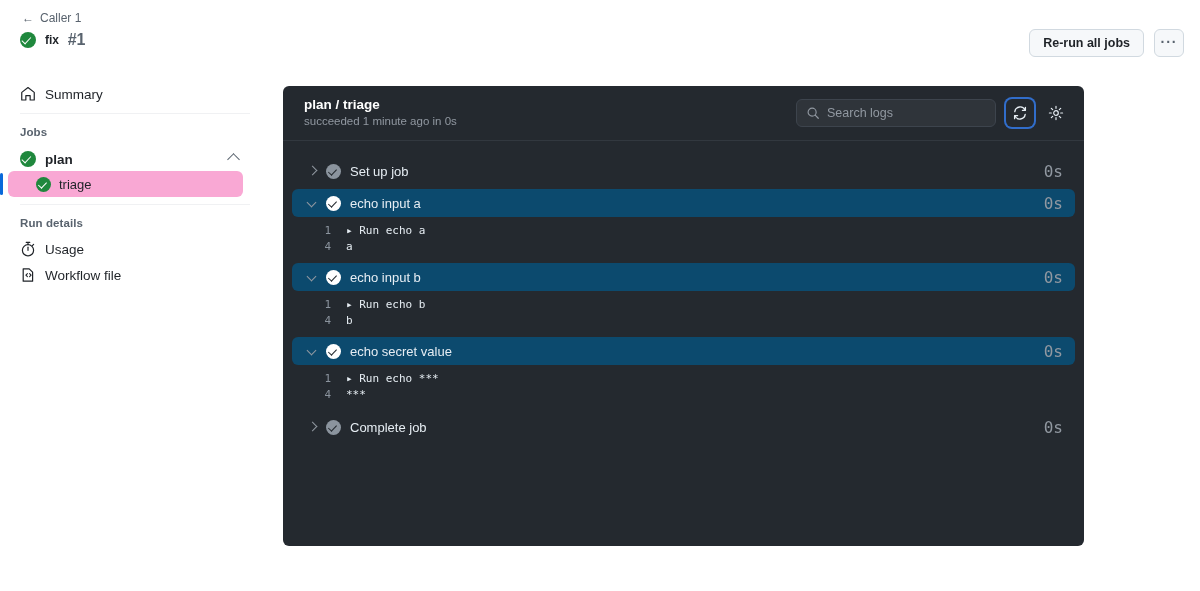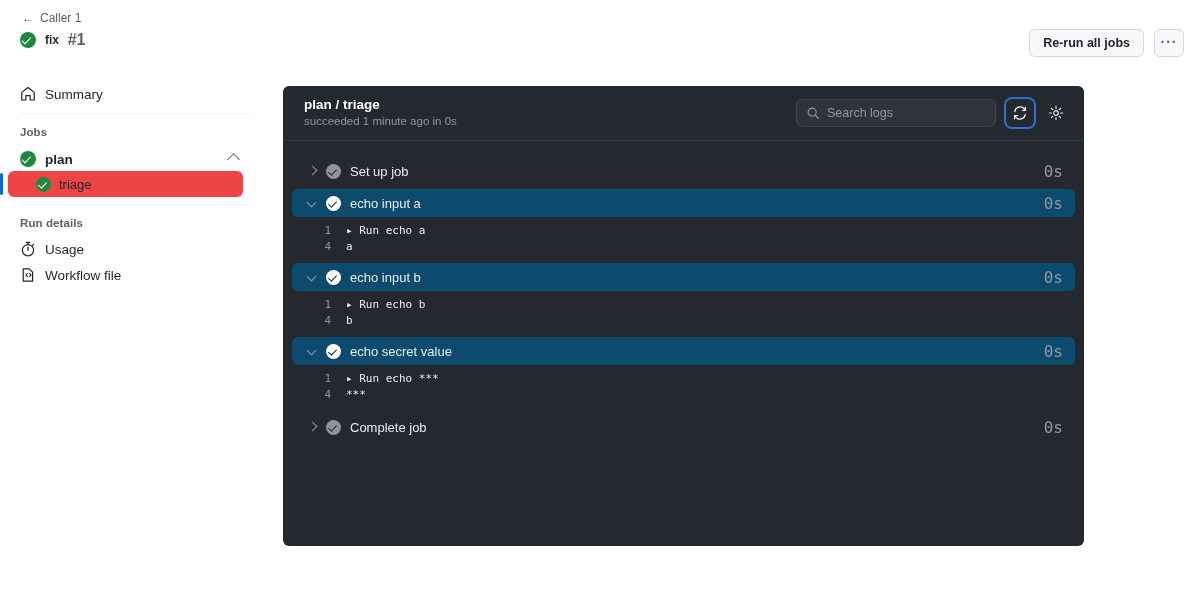--- a/index.html
+++ b/index.html
@@ -62,21 +62,21 @@
     display: flex; align-items: center; gap: 9px; cursor: pointer;
   }
   .job-row .jname { font-size: 13.5px; font-weight: bold; color: #1f2328; }
   .chev-up {
     position: absolute; right: 8px; top: 8px; width: 9px; height: 9px;
     border: solid #59636e; border-width: 1.4px 1.4px 0 0;
     transform: rotate(-45deg);
   }
   .step-row {
     position: absolute; left: 8px; width: 235px; height: 26px;
-    background: #ef4444; border-radius: 6px;
+    background: #f9a8d4; border-radius: 6px;
     display: flex; align-items: center; cursor: pointer;
   }
   .step-row .accent {
     position: absolute; left: -8px; top: 2px; width: 3px; height: 22px;
     background: #0969da; border-radius: 2px;
   }
   .step-row .sname {
     font-size: 13px; color: #1f2328; margin-left: 8px;
   }
   .step-row .check-green { margin-left: 28px; width: 15px; height: 15px; }

